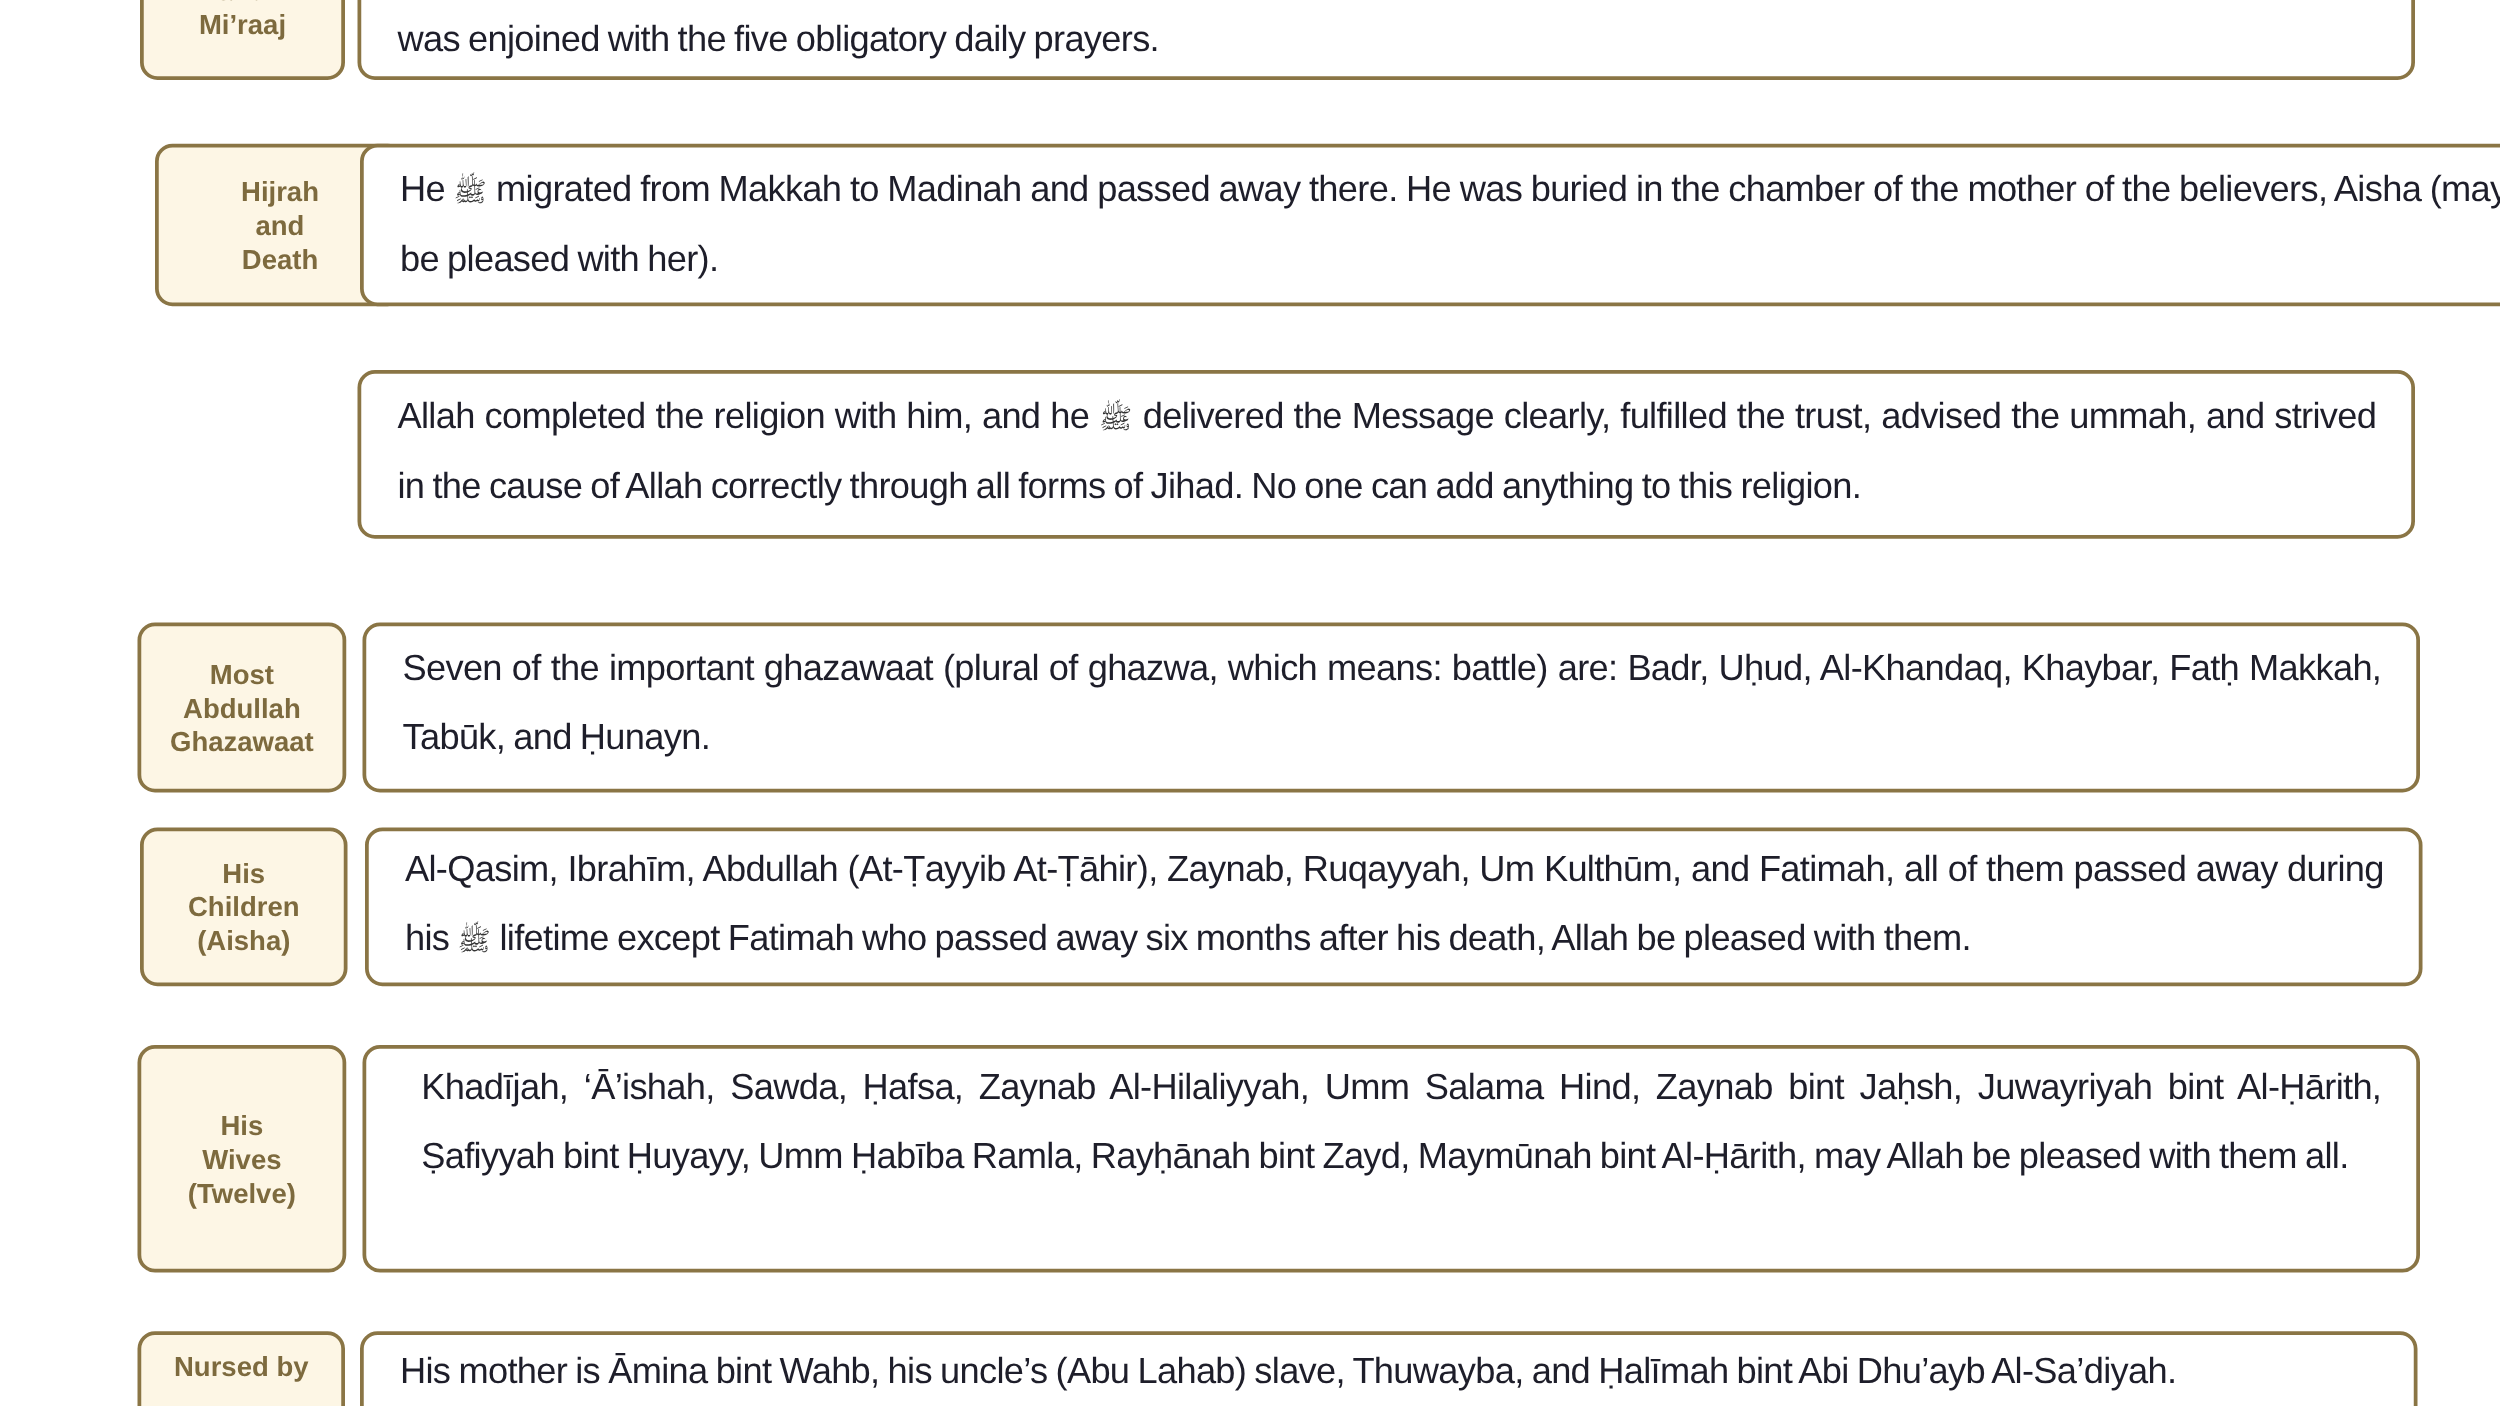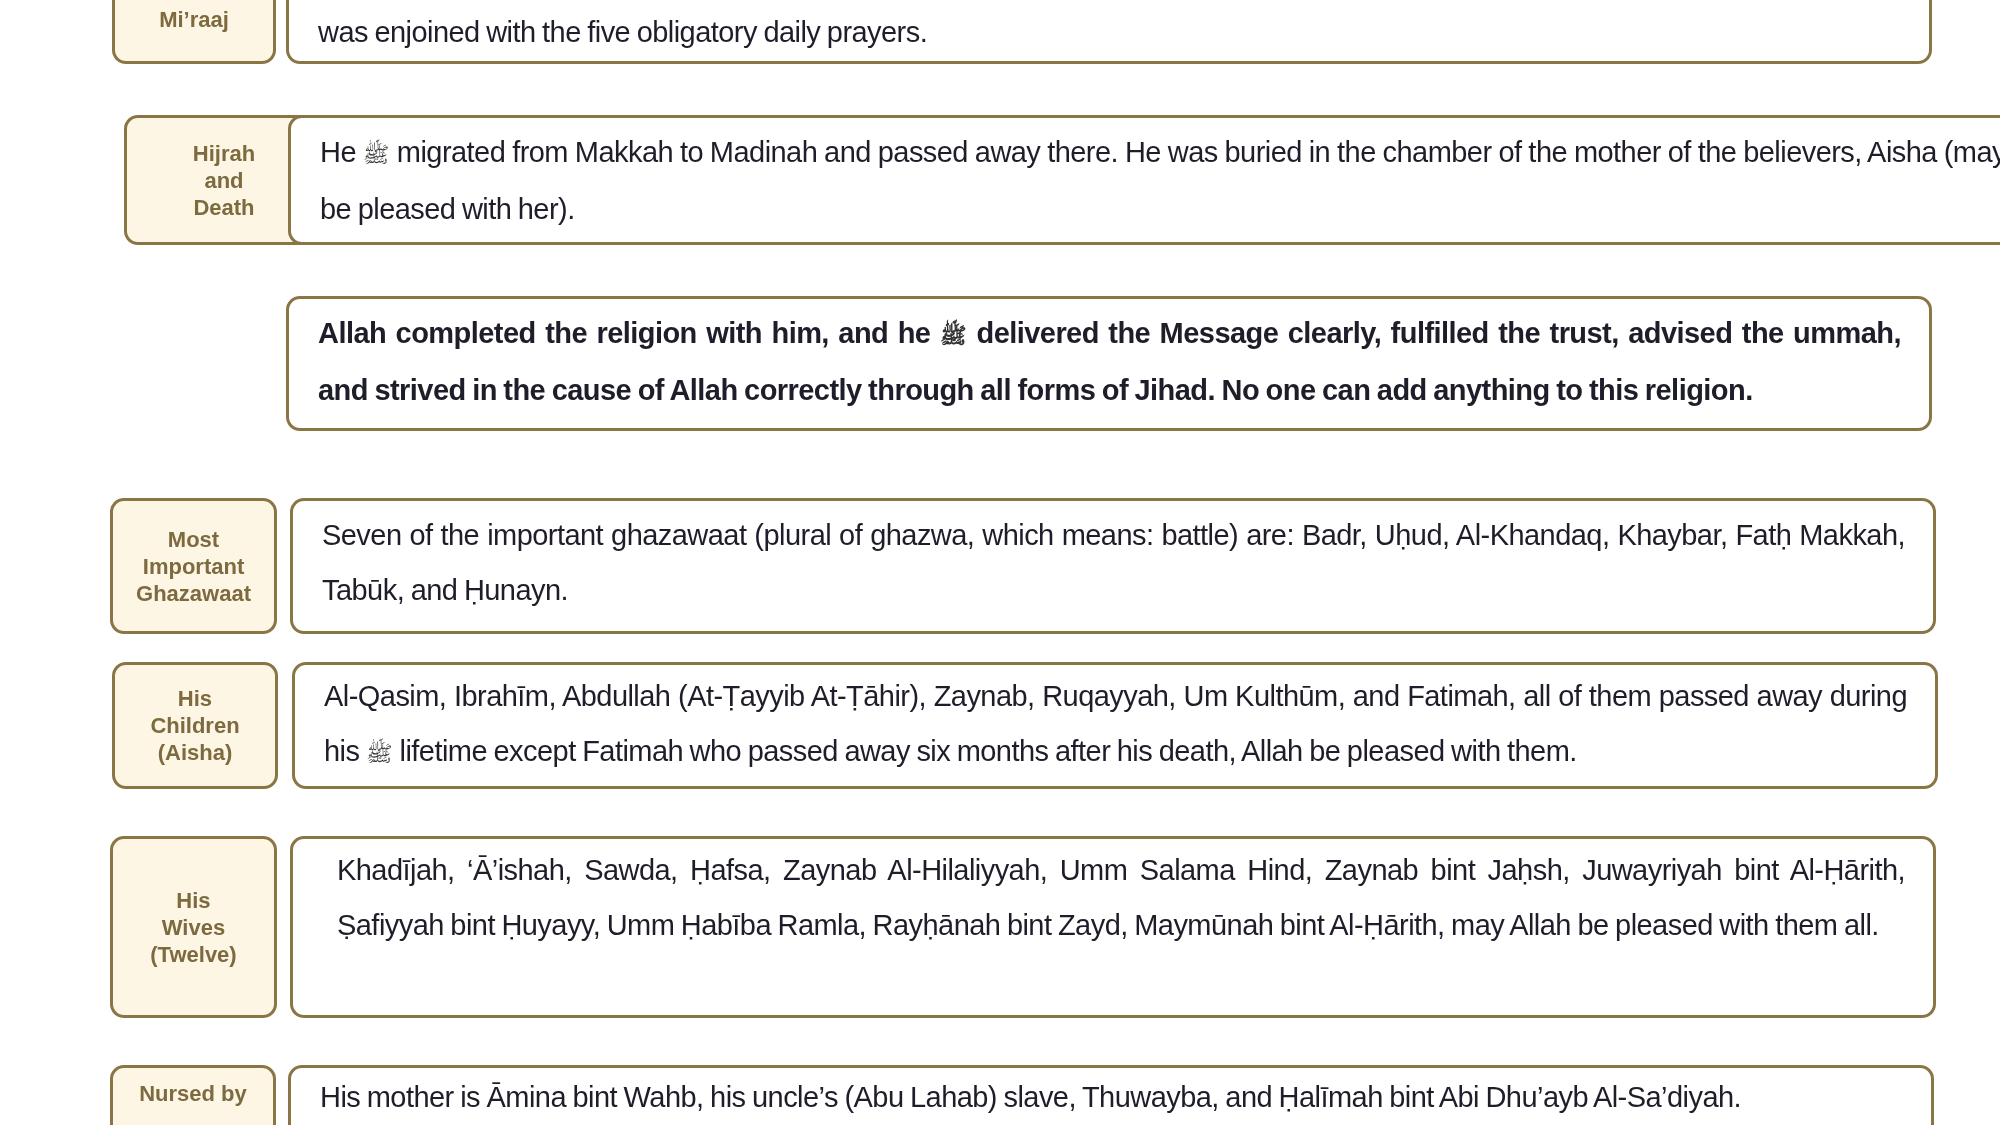--- a/index.html
+++ b/index.html
@@ -85,30 +85,30 @@
       <span>and</span>
       <span>Death</span>
     </div>
   </div>
   <div class="content-box tight" style="left:288px; width:1816px;">
     <span>He </span><span class="saw">ﷺ</span><span> migrated from Makkah to Madinah and passed away there. He was buried in the chamber of the mother of the believers, Aisha (may Allah be pleased with her).</span>
   </div>
 </div>
 
 <div class="row" style="top:296px; height:135px;">
-  <div class="content-box tight" style="left:286px; width:1646px;font-weight:bold;">
+  <div class="content-box tight" style="left:286px; width:1646px;">
     <span>Allah completed the religion with him, and he </span><span class="saw">ﷺ</span><span> delivered the Message clearly, fulfilled the trust, advised the ummah, and strived in the cause of Allah correctly through all forms of Jihad. No one can add anything to this religion.</span>
   </div>
 </div>
 
 <div class="row" style="top:478px; height:136px;margin-top:20px;">
   <div class="label-box" style="left:110px; width:167px;">
     <div>
       <span>Most</span>
-      <span>Important</span>
+      <span>Abdullah</span>
       <span>Ghazawaat</span>
     </div>
   </div>
   <div class="content-box tight" style="left:290px; width:1646px;">
     <span>Seven of the important ghazawaat (plural of ghazwa, which means: battle) are: Badr, Uḥud, Al-Khandaq, Khaybar, Fatḥ Makkah, Tabūk, and Ḥunayn.</span>
   </div>
 </div>
 
 <div class="row" style="top:662px; height:127px;">
   <div class="label-box" style="left:112px; width:166px;">

